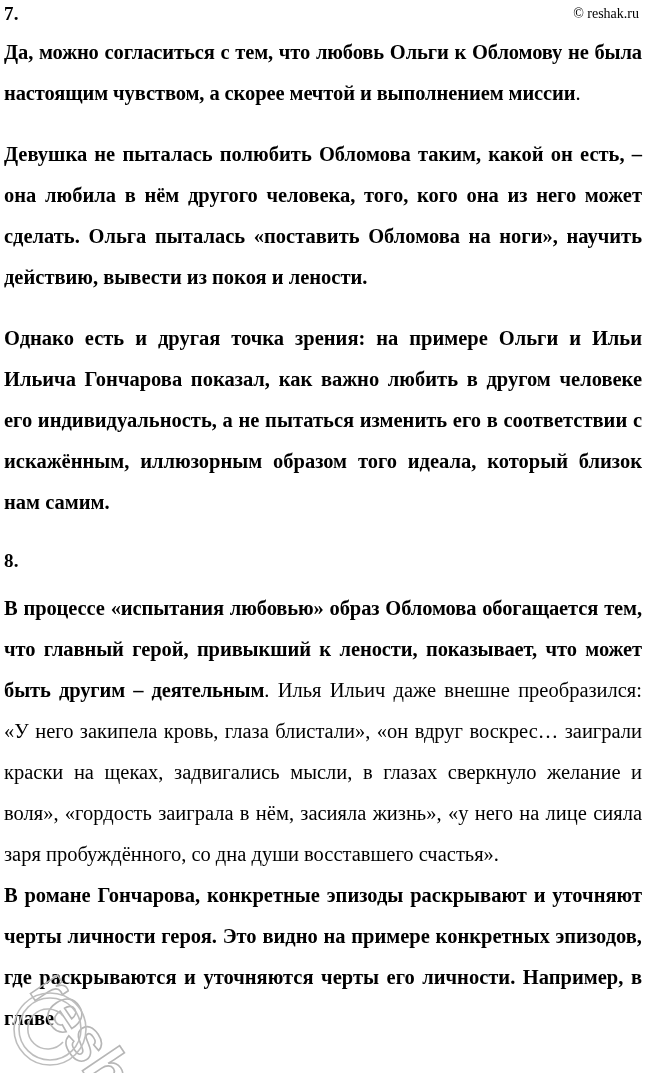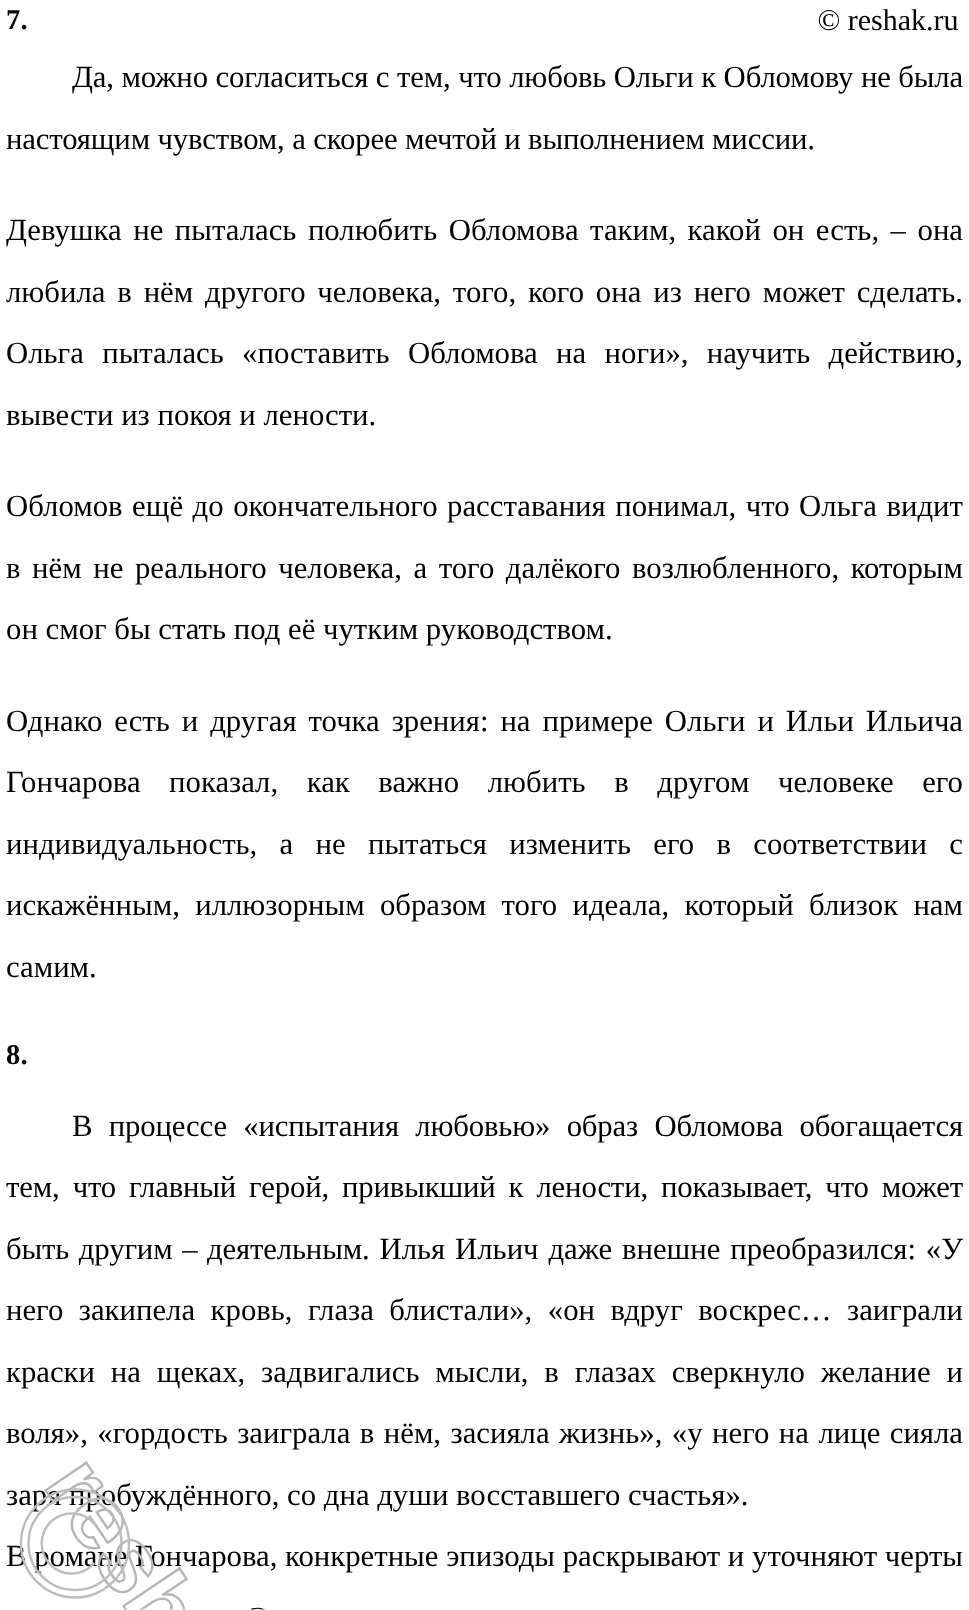--- a/index.html
+++ b/index.html
@@ -36,46 +36,46 @@
     height: 30px;
     padding-top: 2px;
   }
   .section-number {
     font-size: 19px;
     font-weight: bold;
     line-height: 24px;
     letter-spacing: 0.2px;
   }
   .copyright-mark {
-    font-size: 20px;
+    font-size: 14px;
     line-height: 24px;
     white-space: nowrap;
     padding-right: 3px;
   }
 
   
   .para {
     font-size: 20.5px;
     line-height: 41px;
     text-align: justify;
     text-justify: inter-word;
     margin: 0;
     hyphens: none;
   }
   .para + .para {
     margin-top: 20px;
+    font-weight: bold;
   }
   .para.tight {
     margin-top: 0;
   }
   .para b,
   .para .bold {
-    font-weight: normal;
+    font-weight: bold;
     letter-spacing: -0.1px;
-    margin-left: 44px;
   }
   .last-line-clip {
     
     margin-top: 2px;
   }
   .gap-8 {
     height: 23px;
   }
   .section-number.second {
     font-size: 19px;
@@ -122,21 +122,20 @@
 
     <div class="header-row">
       <div class="section-number">7.</div>
       <div class="copyright-mark">© reshak.ru</div>
     </div>
 
     <p class="para"><b>Да, можно согласиться с тем, что любовь Ольги к Обломову не была настоящим чувством, а скорее мечтой и выполнением миссии</b><span>.</span></p>
 
     <p class="para">Девушка не пыталась полюбить Обломова таким, какой он есть, – она любила в нём другого человека, того, кого она из него может сделать. Ольга пыталась «поставить Обломова на ноги», научить действию, вывести из покоя и лености.</p>
 
-    <p class="para">Обломов ещё до окончательного расставания понимал, что Ольга видит в нём не реального человека, а того далёкого возлюбленного, которым он смог бы стать под её чутким руководством.</p>
 
     <p class="para">Однако есть и другая точка зрения: на примере Ольги и Ильи Ильича Гончарова показал, как важно любить в другом человеке его индивидуальность, а не пытаться изменить его в соответствии с искажённым, иллюзорным образом того идеала, который близок нам самим.</p>
 
     <div class="gap-8"></div>
 
     <div class="section-number second">8.</div>
 
     <p class="para tight" style="margin-top:12px"><b>В процессе «испытания любовью» образ Обломова обогащается тем, что главный герой, привыкший к лености, показывает, что может быть другим – деятельным</b><span>. Илья Ильич даже внешне преобразился: «У него закипела кровь, глаза блистали», «он вдруг воскрес… заиграли краски на щеках, задвигались мысли, в глазах сверкнуло желание и воля», «гордость заиграла в нём, засияла жизнь», «у него на лице сияла заря пробуждённого, со дна души восставшего счастья».</span></p>
 
     <p class="para tight last-line-clip">В романе Гончарова, конкретные эпизоды раскрывают и уточняют черты личности героя. Это видно на примере конкретных эпизодов, где раскрываются и уточняются черты его личности. Например, в главе</p>

